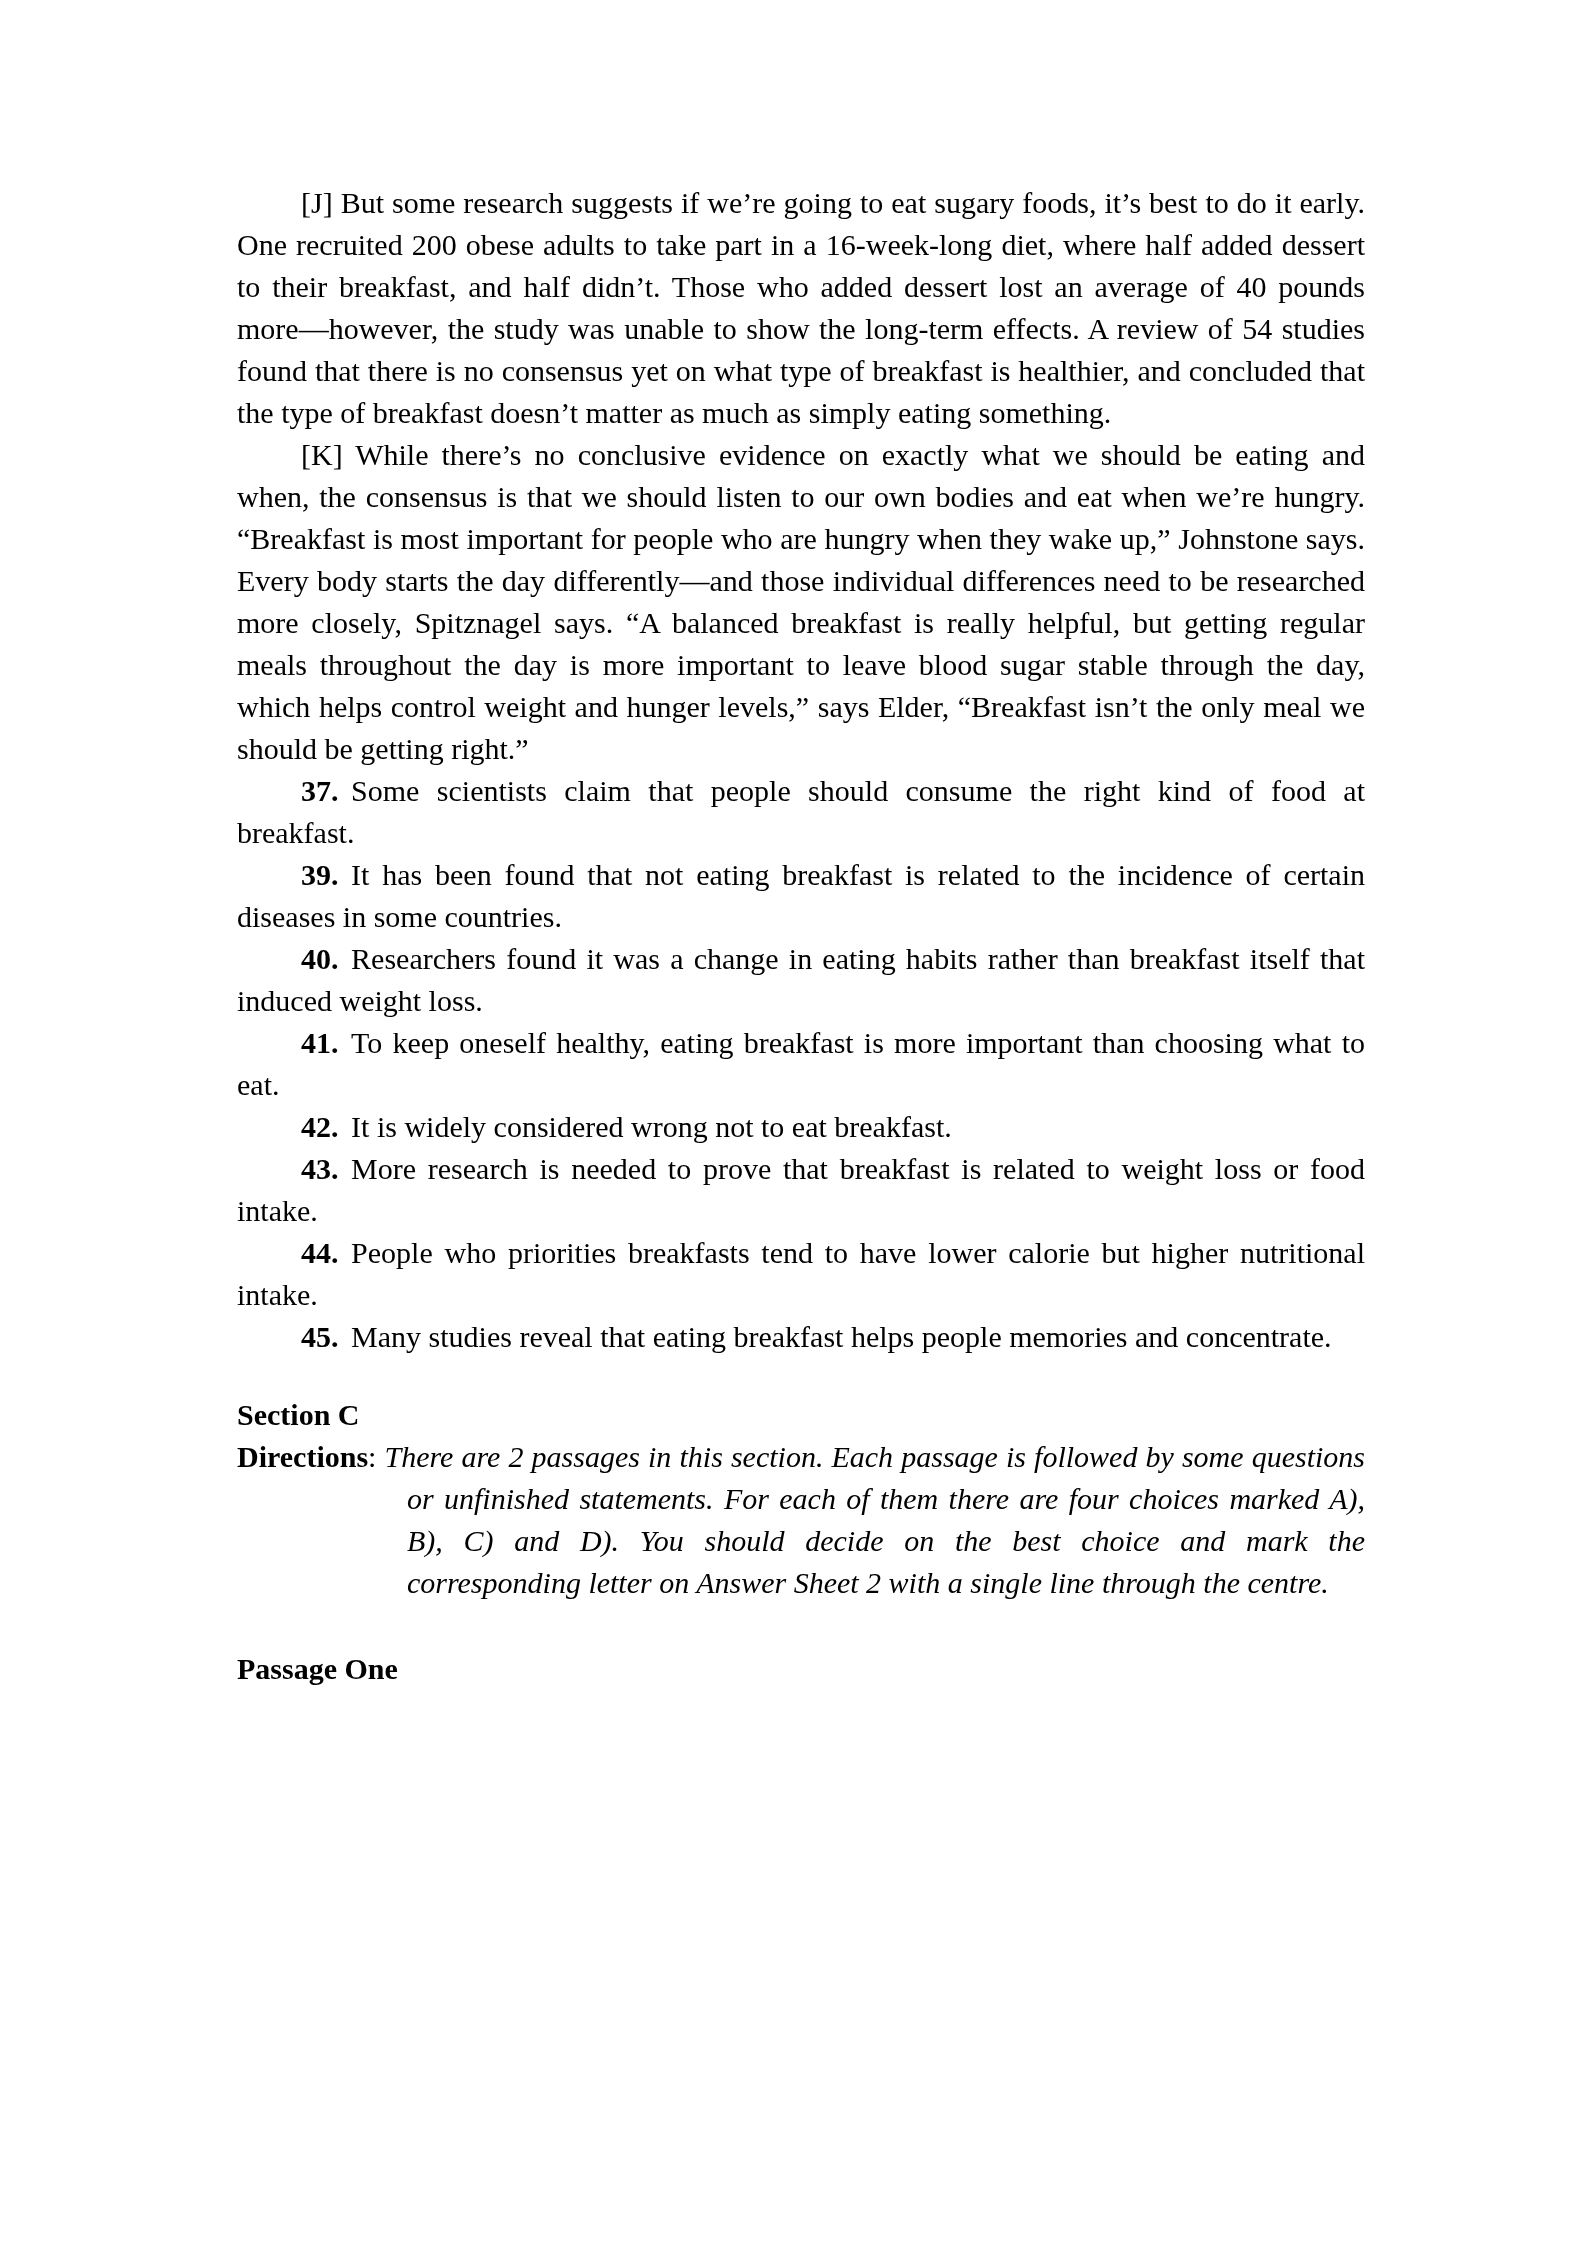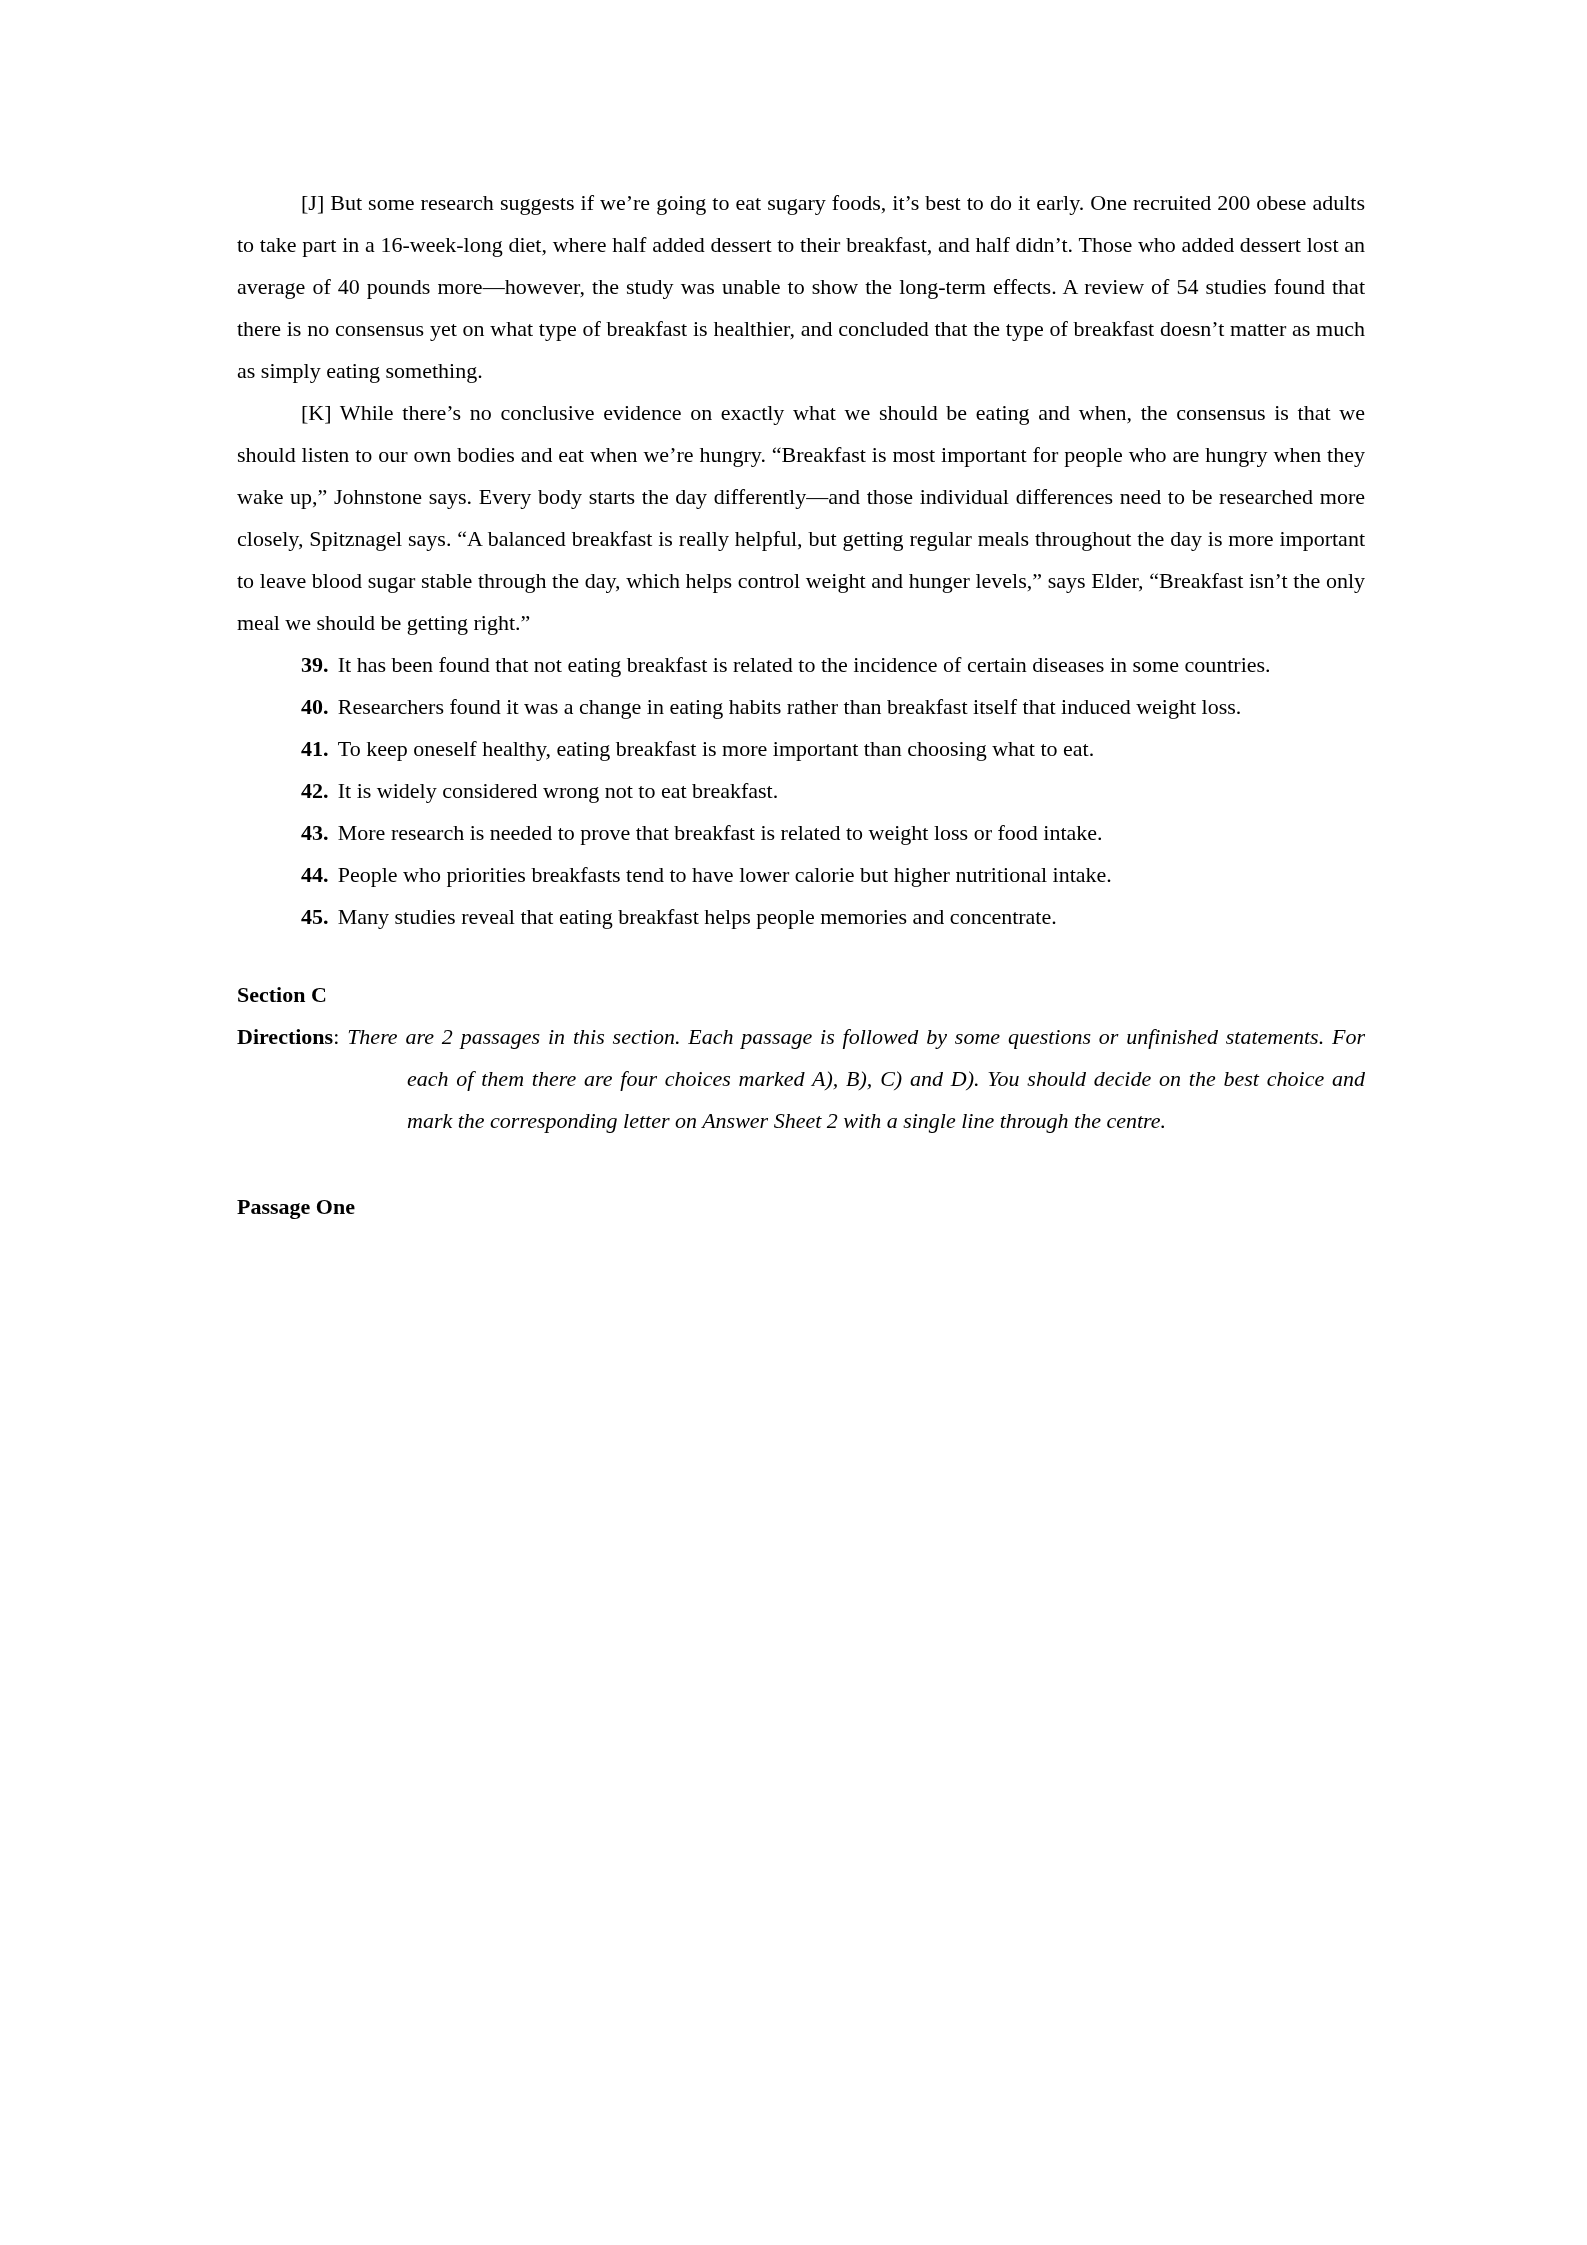--- a/index.html
+++ b/index.html
@@ -7,21 +7,21 @@
     padding: 0;
     background: #ffffff;
   }
   .page {
     position: relative;
     width: 1587px;
     height: 2245px;
     background: #ffffff;
     color: #000000;
     font-family: "Liberation Serif", serif;
-    font-size: 22px;
+    font-size: 30px;
     line-height: 42px;
     box-sizing: border-box;
     padding: 182px 222px 0 237px;
     text-align: justify;
     overflow: hidden;
   }
   p { margin: 0; }
   .body-para {
     text-indent: 64px;
   }
@@ -57,20 +57,21 @@
 </head>
 <body>
 
 <div class="page">
 
   <p class="body-para">[J] But some research suggests if we’re going to eat sugary foods, it’s best to do it early. One recruited 200 obese adults to take part in a 16-week-long diet, where half added dessert to their breakfast, and half didn’t. Those who added dessert lost an average of 40 pounds more—however, the study was unable to show the long-term effects. A review of 54 studies found that there is no consensus yet on what type of breakfast is healthier, and concluded that the type of breakfast doesn’t matter as much as simply eating something.</p>
 
   <p class="body-para">[K] While there’s no conclusive evidence on exactly what we should be eating and when, the consensus is that we should listen to our own bodies and eat when we’re hungry. “Breakfast is most important for people who are hungry when they wake up,” Johnstone says. Every body starts the day differently—and those individual differences need to be researched more closely, Spitznagel says. “A balanced breakfast is really helpful, but getting regular meals throughout the day is more important to leave blood sugar stable through the day, which helps control weight and hunger levels,” says Elder, “Breakfast isn’t the only meal we should be getting right.”</p>
 
 
+  <p class="q-item"><span class="q-num">37.</span><span class="q-text">Some scientists claim that people should consume the right kind of food at breakfast.</span></p>
 
 
   <p class="q-item"><span class="q-num">39.</span><span class="q-text">It has been found that not eating breakfast is related to the incidence of certain diseases in some countries.</span></p>
 
   <p class="q-item"><span class="q-num">40.</span><span class="q-text">Researchers found it was a change in eating habits rather than breakfast itself that induced weight loss.</span></p>
 
   <p class="q-item"><span class="q-num">41.</span><span class="q-text">To keep oneself healthy, eating breakfast is more important than choosing what to eat.</span></p>
 
   <p class="q-item"><span class="q-num">42.</span><span class="q-text">It is widely considered wrong not to eat breakfast.</span></p>
 

